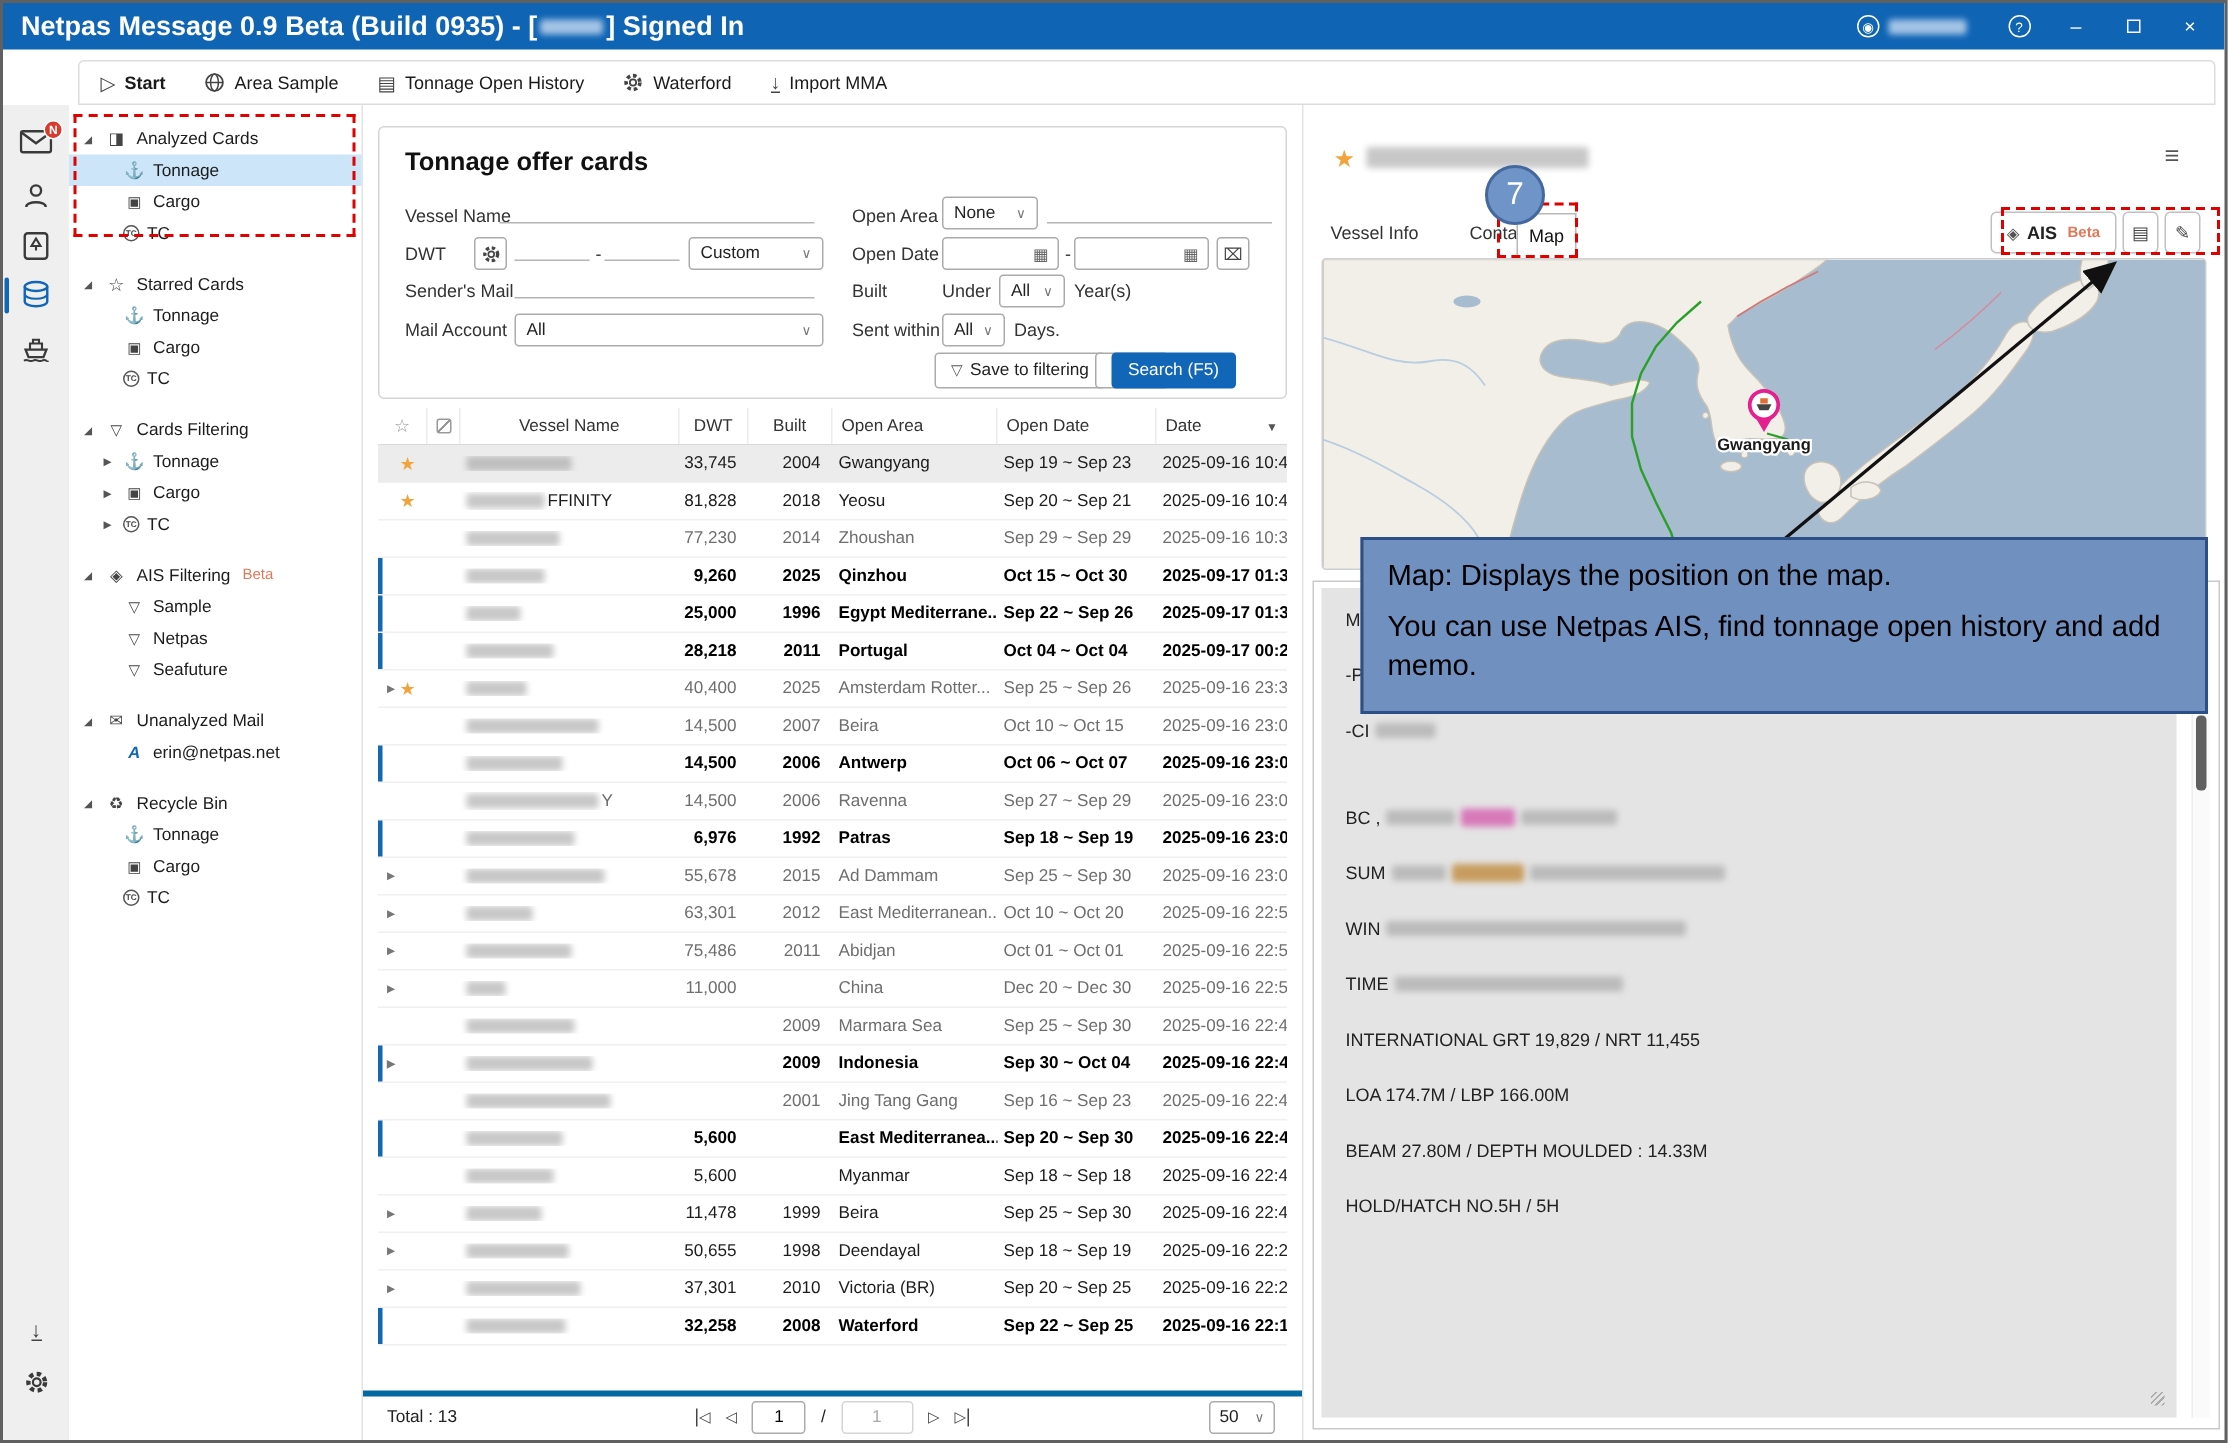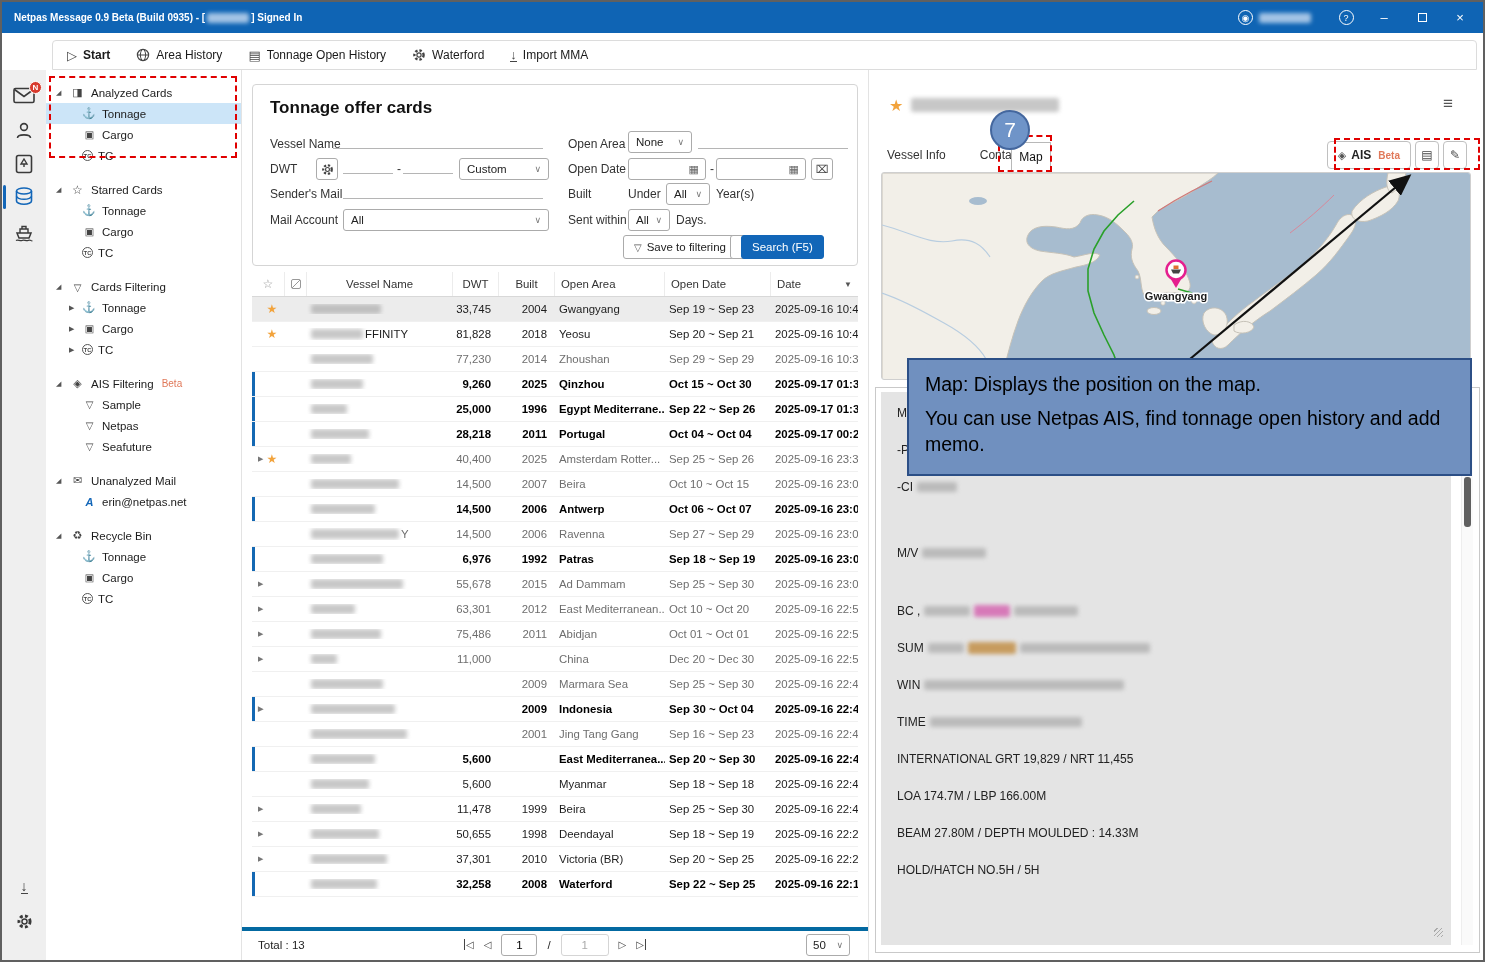--- a/index.html
+++ b/index.html
@@ -2,21 +2,21 @@
 <html><head>
 <meta charset="utf-8">
 <style>
   *{margin:0;padding:0;box-sizing:border-box;}
   html,body{background:#777;}
   body{font-family:"Liberation Sans",sans-serif;}
   #stage{position:relative;width:1485px;height:962px;background:#fff;border:2px solid #606060;overflow:hidden;}
 
   
   .titlebar{position:absolute;left:0;top:0;right:0;height:31px;background:#0f64b4;display:flex;align-items:center;color:#fff;}
-  .titlebar .ttl{font-size:10px;font-weight:700;margin-left:12px;display:flex;align-items:center;gap:2px;}
+  .titlebar .ttl{font-size:18px;font-weight:700;margin-left:12px;display:flex;align-items:center;gap:2px;}
   .tb-right{position:absolute;right:6px;top:0;height:31px;display:flex;align-items:center;gap:4px;}
   .tb-user{display:flex;align-items:center;gap:6px;margin-right:14px;}
   .circle-ico{width:15px;height:15px;border:1.4px solid #fff;border-radius:50%;display:flex;align-items:center;justify-content:center;font-size:9px;color:#fff;}
   .winbtn{width:34px;height:26px;display:flex;align-items:center;justify-content:center;color:#fff;font-size:13px;}
   .maxbox{width:9px;height:9px;border:1.3px solid #fff;}
   .blob{display:inline-block;height:10px;background:#9a9a9a;opacity:.55;filter:blur(2px);border-radius:2px;vertical-align:middle;}
   .blob-light{background:#c9dcf2;opacity:.8;}
   .hl-pink{background:#d45fae;opacity:.8;}
   .hl-org{background:#c08a3e;opacity:.8;}
 
@@ -159,21 +159,21 @@
     <div class="tbi">
         <span class="ic ic-play">▷</span>
         <span style="font-weight:700">Start</span>
       </div>
     <div class="tbi">
       <svg class="globe-svg" width="14" height="14" viewBox="0 0 14 14">
           <circle cx="7" cy="7" r="5.6" fill="none" stroke="#444" stroke-width="1.2"></circle>
           <ellipse cx="7" cy="7" rx="2.6" ry="5.6" fill="none" stroke="#444" stroke-width="1"></ellipse>
           <line x1="1.4" y1="7" x2="12.6" y2="7" stroke="#444" stroke-width="1"></line>
         </svg>
-      <span>Area History</span>
+      <span>Area Sample</span>
       </div>
     <div class="tbi">
         <span class="ic">▤</span>
         <span>Tonnage Open History</span>
       </div>
     <div class="tbi">
       <svg class="gear-svg" width="14" height="14" viewBox="0 0 14 14">
           <circle cx="7" cy="7" r="4.6" fill="none" stroke="#444" stroke-width="2.4" stroke-dasharray="2.4 1.9"></circle>
           <circle cx="7" cy="7" r="2.1" fill="none" stroke="#444" stroke-width="1.2"></circle>
         </svg>
@@ -974,24 +974,20 @@
             <span class="blob" style="width:60px"></span>
           </div>
         <div class="dline">
             <span>-PR</span>
             <span class="blob" style="width:92px"></span>
           </div>
         <div class="dline">
             <span>-CI</span>
             <span class="blob" style="width:40px"></span>
           </div>
-        <div class="dline gap">
-            <span>M/V</span>
-            <span class="blob" style="width:64px"></span>
-          </div>
         <div class="dline" style="margin-top:45px">
             <span>BC ,</span>
             <span class="blob" style="width:46px"></span>
             <span class="blob hl-pink" style="width:36px;height:12px"></span>
             <span class="blob" style="width:64px"></span>
           </div>
         <div class="dline">
             <span>SUM</span>
             <span class="blob" style="width:36px"></span>
             <span class="blob hl-org" style="width:48px;height:12px"></span>

